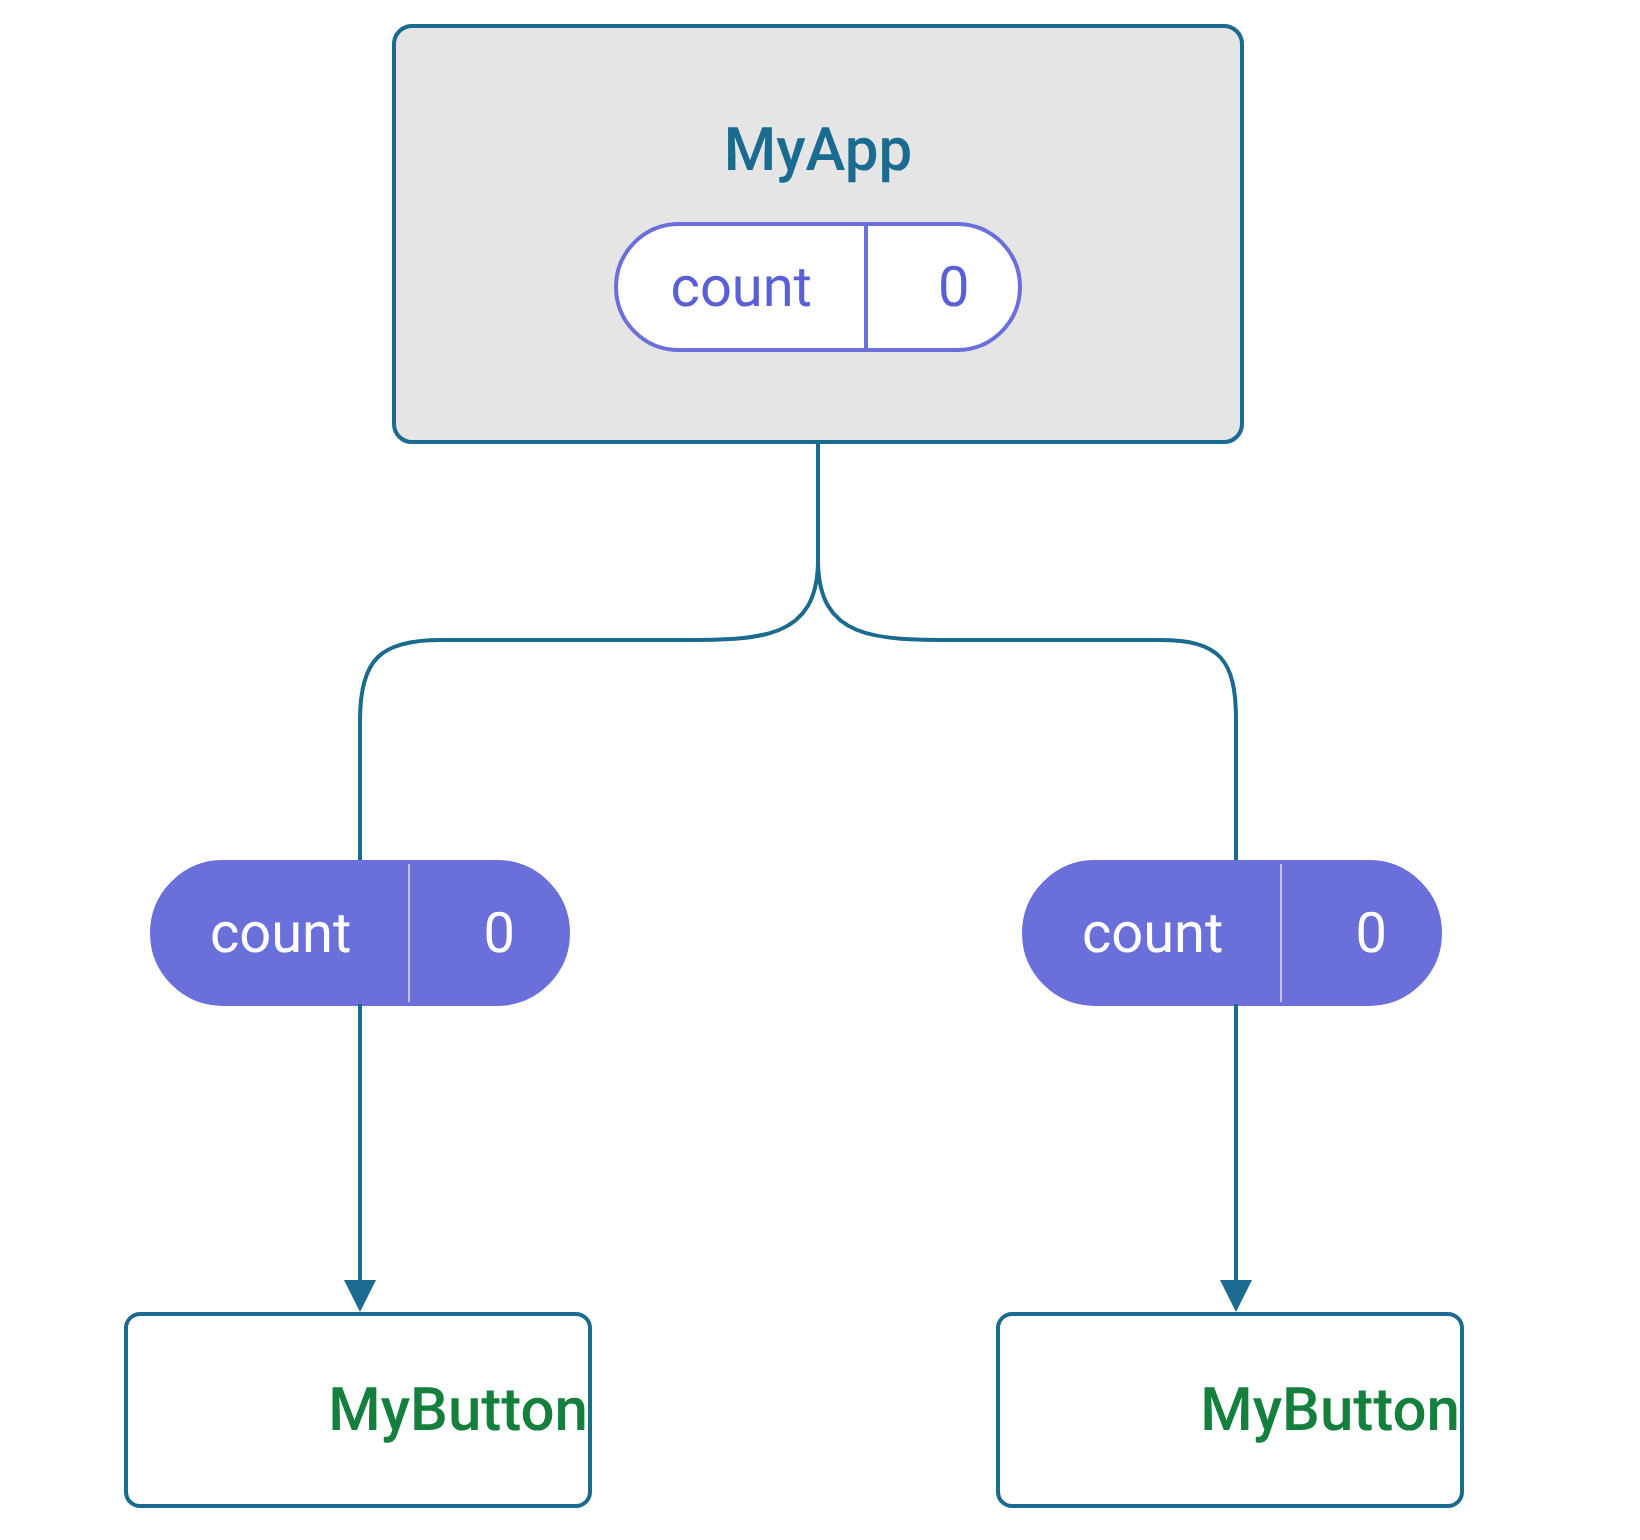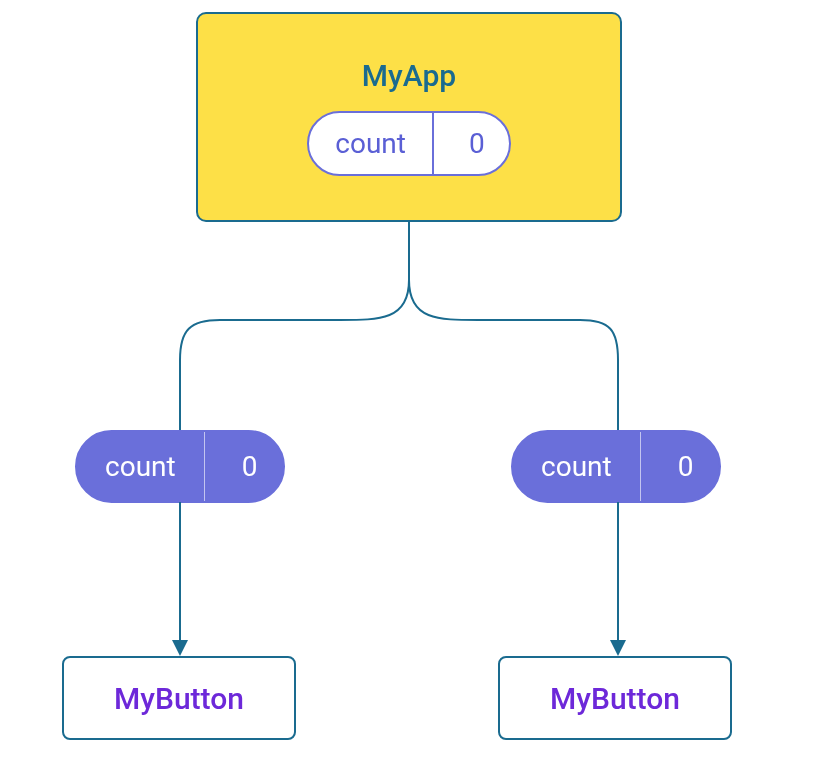--- a/index.html
+++ b/index.html
@@ -18,21 +18,21 @@
       position: relative;
       width: 820px;
       height: 770px;
     }
     .parent-box {
       position: absolute;
       left: 196px;
       top: 12px;
       width: 426px;
       height: 210px;
-      background: #fde047;
+      background: #e5e5e5;
       border: 2px solid #1a6b8f;
       border-radius: 10px;
       display: flex;
       flex-direction: column;
       align-items: center;
       justify-content: center;
       gap: 18px;
     }
     .parent-title {
       color: #1a6b8f;
@@ -85,28 +85,28 @@
       top: 430px;
     }
     .solid-pill-right {
       position: absolute;
       left: 511px;
       top: 430px;
     }
     .child-box {
       position: absolute;
       width: 234px;
-      height: 84px;
+      height: 98px;
       background: #ffffff;
       border: 2px solid #1a6b8f;
       border-radius: 8px;
       display: flex;
       align-items: center;
-      justify-content: center;
-      color: #6d28d9;
+      justify-content: flex-end;
+      color: #15803d;
       font-size: 30px;
       font-weight: 500;
     }
     .child-left {
       left: 62px;
       top: 656px;
     }
     .child-right {
       left: 498px;
       top: 656px;

